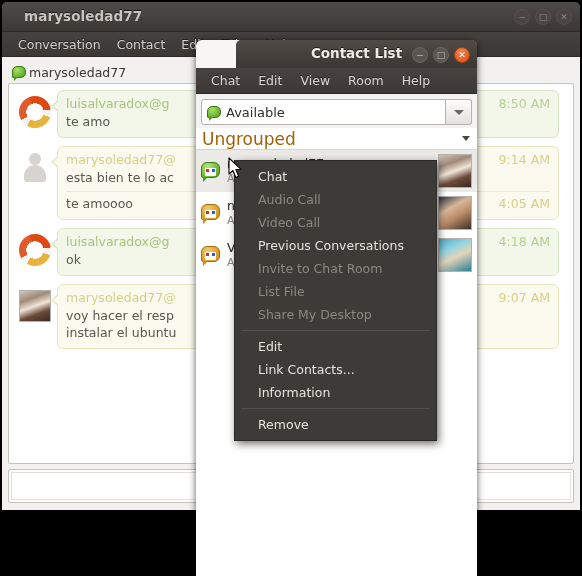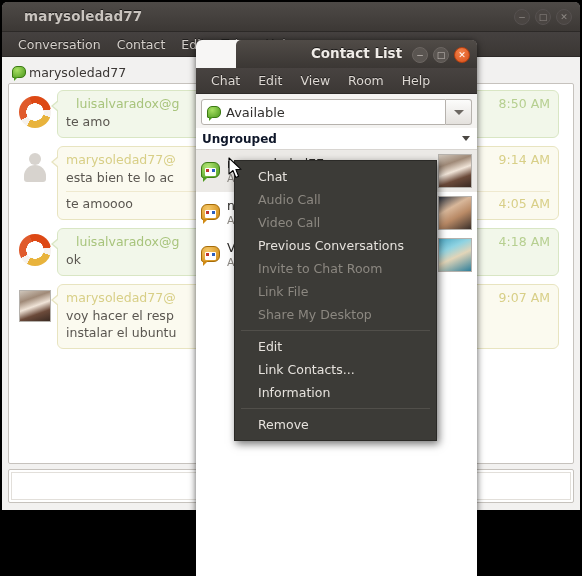--- a/index.html
+++ b/index.html
@@ -121,21 +121,21 @@
   .b-yellow { background: #fbfaef; border-color: #e8e4c0; }
   .b-yellow::before { border-right-color: #e8e4c0; }
   .b-yellow::after {
     content:''; position:absolute; left:-5px; top:10px;
     border-top: 5px solid transparent; border-bottom: 5px solid transparent;
     border-right: 6px solid #fbfaef;
   }
   .bhead { display: flex; justify-content: space-between; align-items: baseline; font-size: 12.5px; }
   .bsender { font-weight: normal; white-space: nowrap; overflow: hidden; }
   .btime { white-space: nowrap; padding-left: 6px; }
-  .s-green { color: #a8c47c; margin-left: 10px; }
+  .s-green { color: #a8c47c; }
   .t-green { color: #b6cf90; }
   .s-yellow { color: #d8cf87; }
   .t-yellow { color: #d8cf87; }
   .btext { font-size: 12.5px; color: #5a5650; padding-top: 3px; line-height: 1.35; }
   .btext-sub { border-top: 1px solid #efe9cf; margin-top: 4px; padding-top: 4px; }
   .sub-time { float: right; color: #d8cf87; font-size: 12.5px; }
   #chat-input {
     position: absolute; left: 6px; right: 6px; bottom: 7px; height: 34px;
     background: #fff; border: 1px solid #c6c2bd; border-radius: 2px;
   }
@@ -192,21 +192,21 @@
     border-right: 5px solid transparent; border-top: 5px solid #6d6863;
   }
   .caret-down-sm {
     width: 0; height: 0; border-left: 4px solid transparent;
     border-right: 4px solid transparent; border-top: 5px solid #4a4642;
   }
   #group-row {
     height: 22px; display: flex; align-items: center; justify-content: space-between;
     padding: 0 7px 0 6px; background: #fff; border-bottom: 1px solid #d8d5d1;
   }
-  #group-label { font-size: 12px; font-weight: bold; color: #0f172a; }
+  #group-label { font-size: 17px; font-weight: normal; color: #a16207; }
   .contact-row {
     height: 42px; display: flex; align-items: center; padding: 0 3px 0 5px;
     background: #fff; position: relative;
   }
   .contact-row.selected { background: #eceae7; }
   .cstatus-icon {
     width: 20px; height: 18px; flex: 0 0 20px; position: relative; margin-right: 6px;
   }
   .ci-green {
     background: radial-gradient(circle at 35% 28%, #b6e878, #4e9c1f);
@@ -439,21 +439,21 @@
 
     </div>
   </div>
 
   <div id="ctx-menu">
     <div class="ctx-item">Chat</div>
     <div class="ctx-item disabled">Audio Call</div>
     <div class="ctx-item disabled">Video Call</div>
     <div class="ctx-item">Previous Conversations</div>
     <div class="ctx-item disabled">Invite to Chat Room</div>
-    <div class="ctx-item disabled">Link File</div>
+    <div class="ctx-item disabled">List File</div>
     <div class="ctx-item disabled">Share My Desktop</div>
     <div class="ctx-sep"></div>
     <div class="ctx-item">Edit</div>
     <div class="ctx-item">Link Contacts...</div>
     <div class="ctx-item">Information</div>
     <div class="ctx-sep"></div>
     <div class="ctx-item">Remove</div>
   </div>
 
   <svg id="cursor" viewBox="0 0 16 23">

